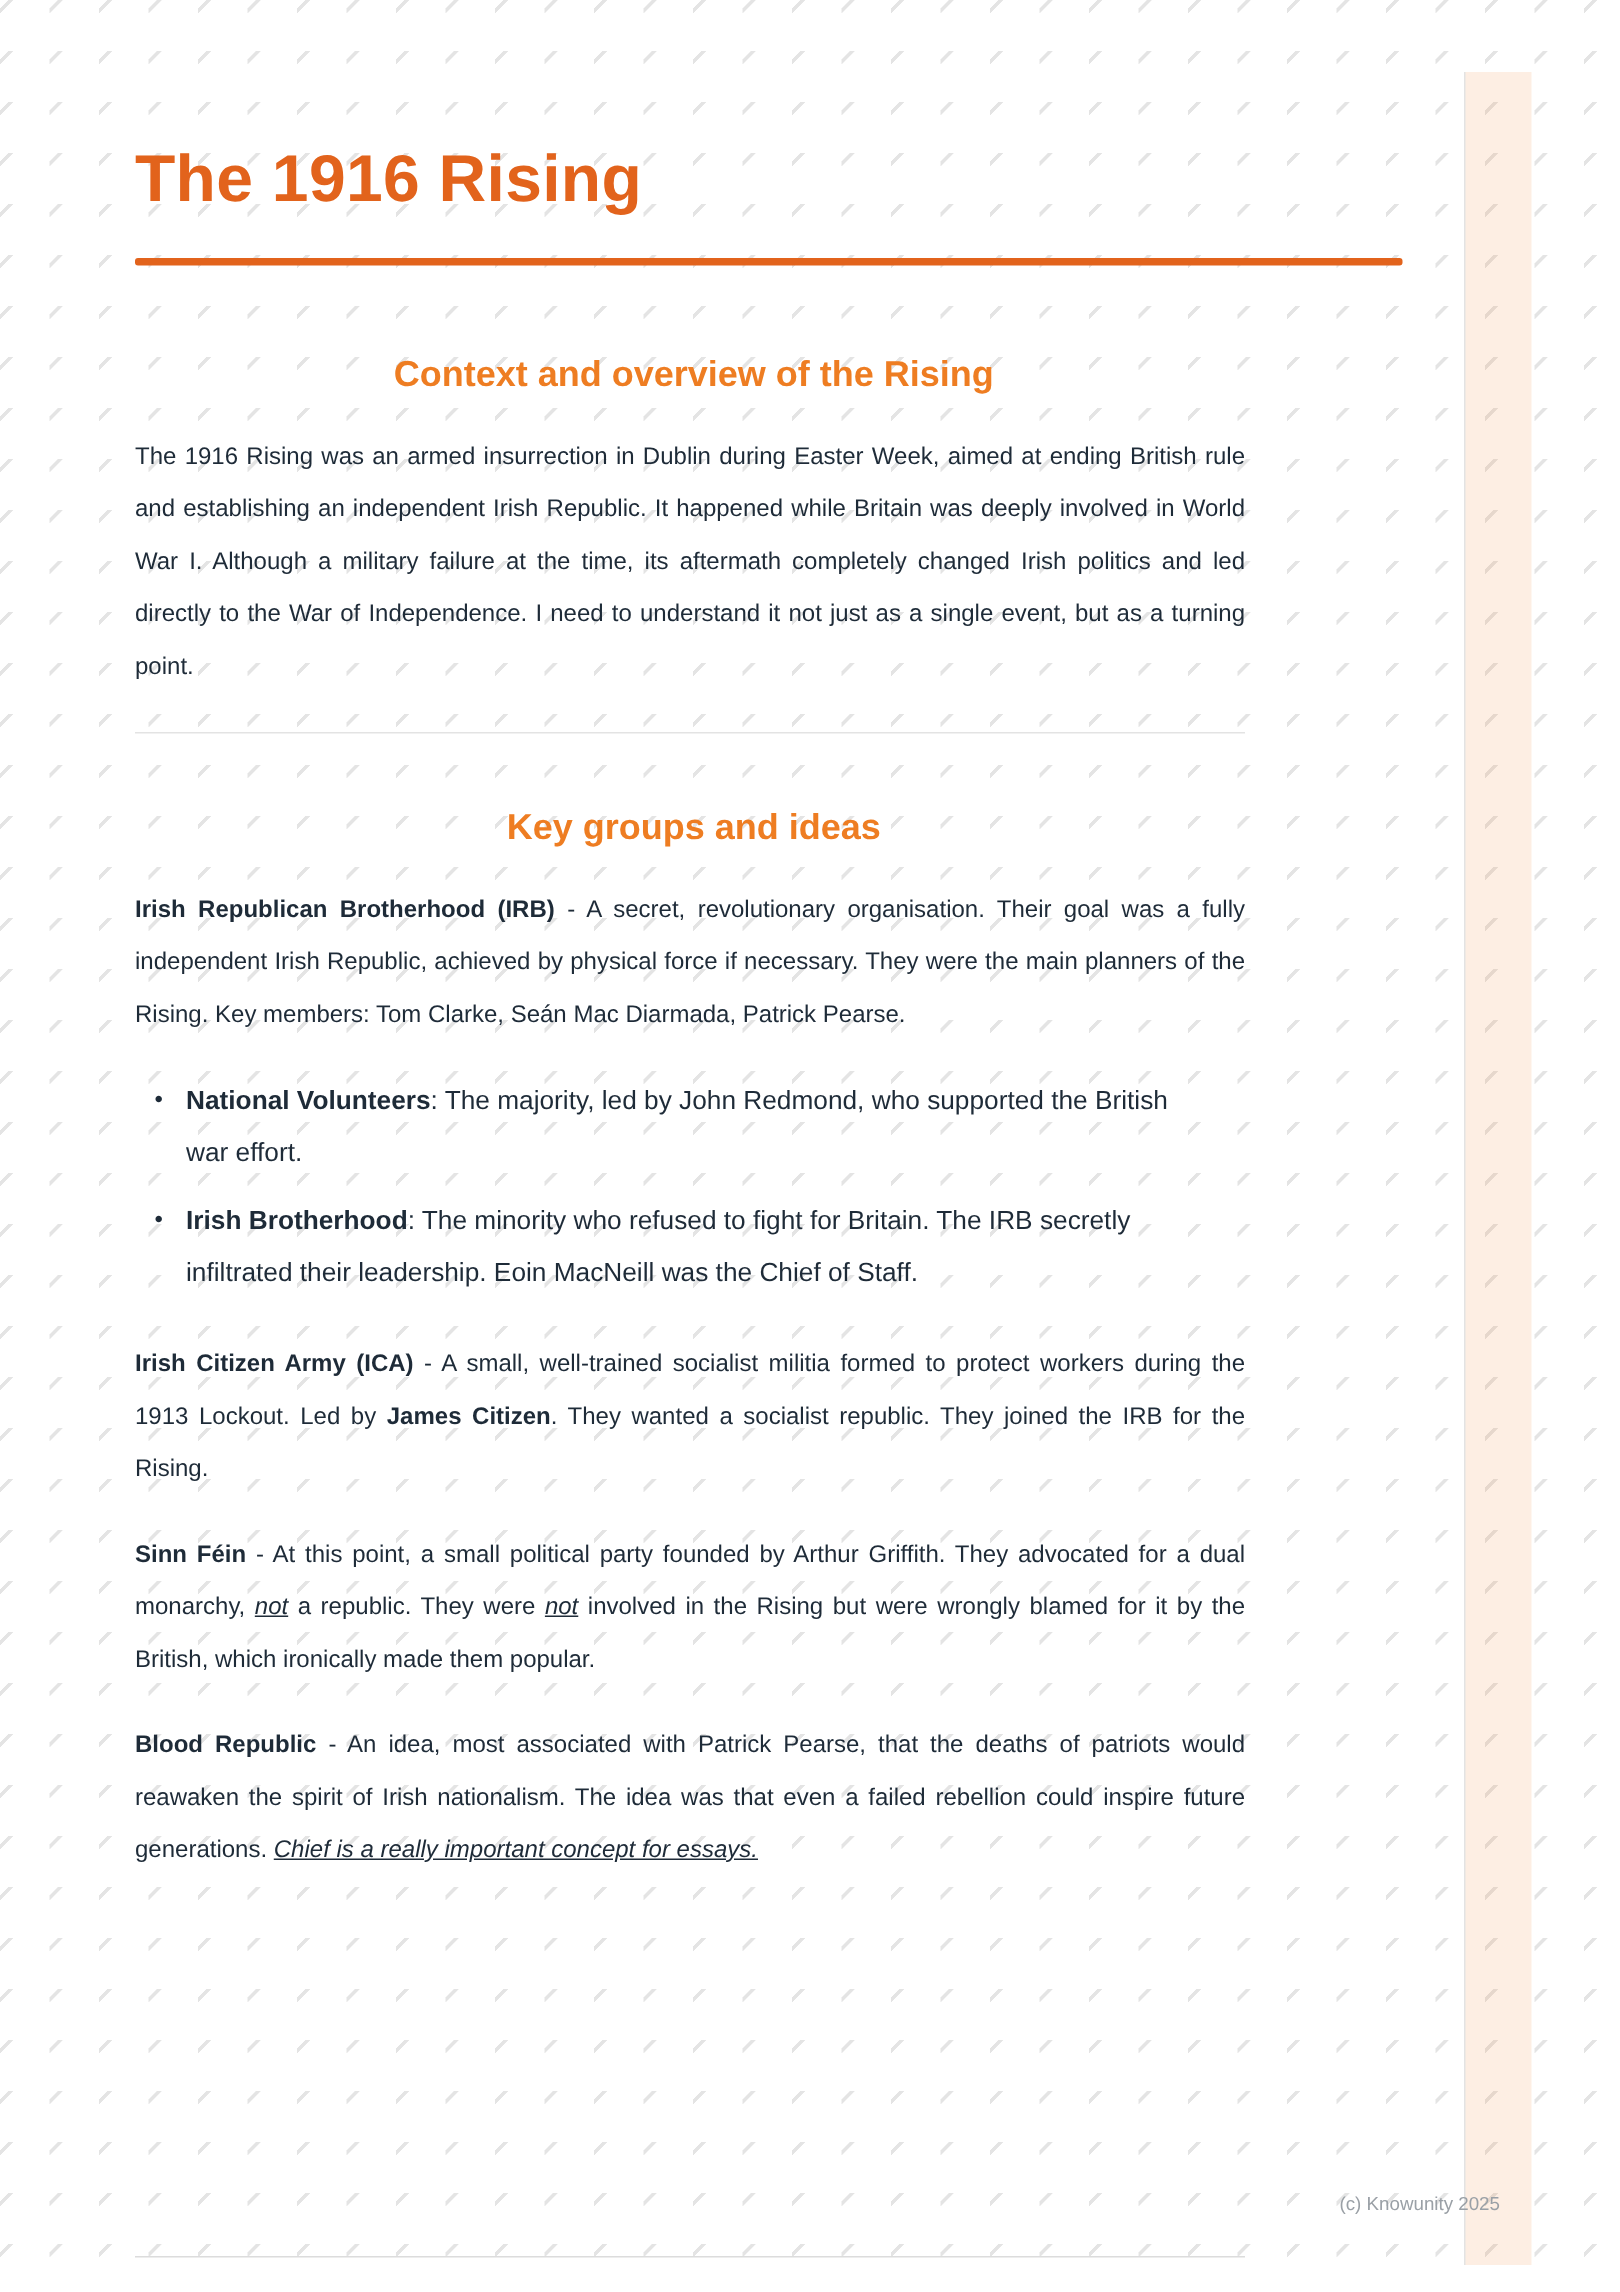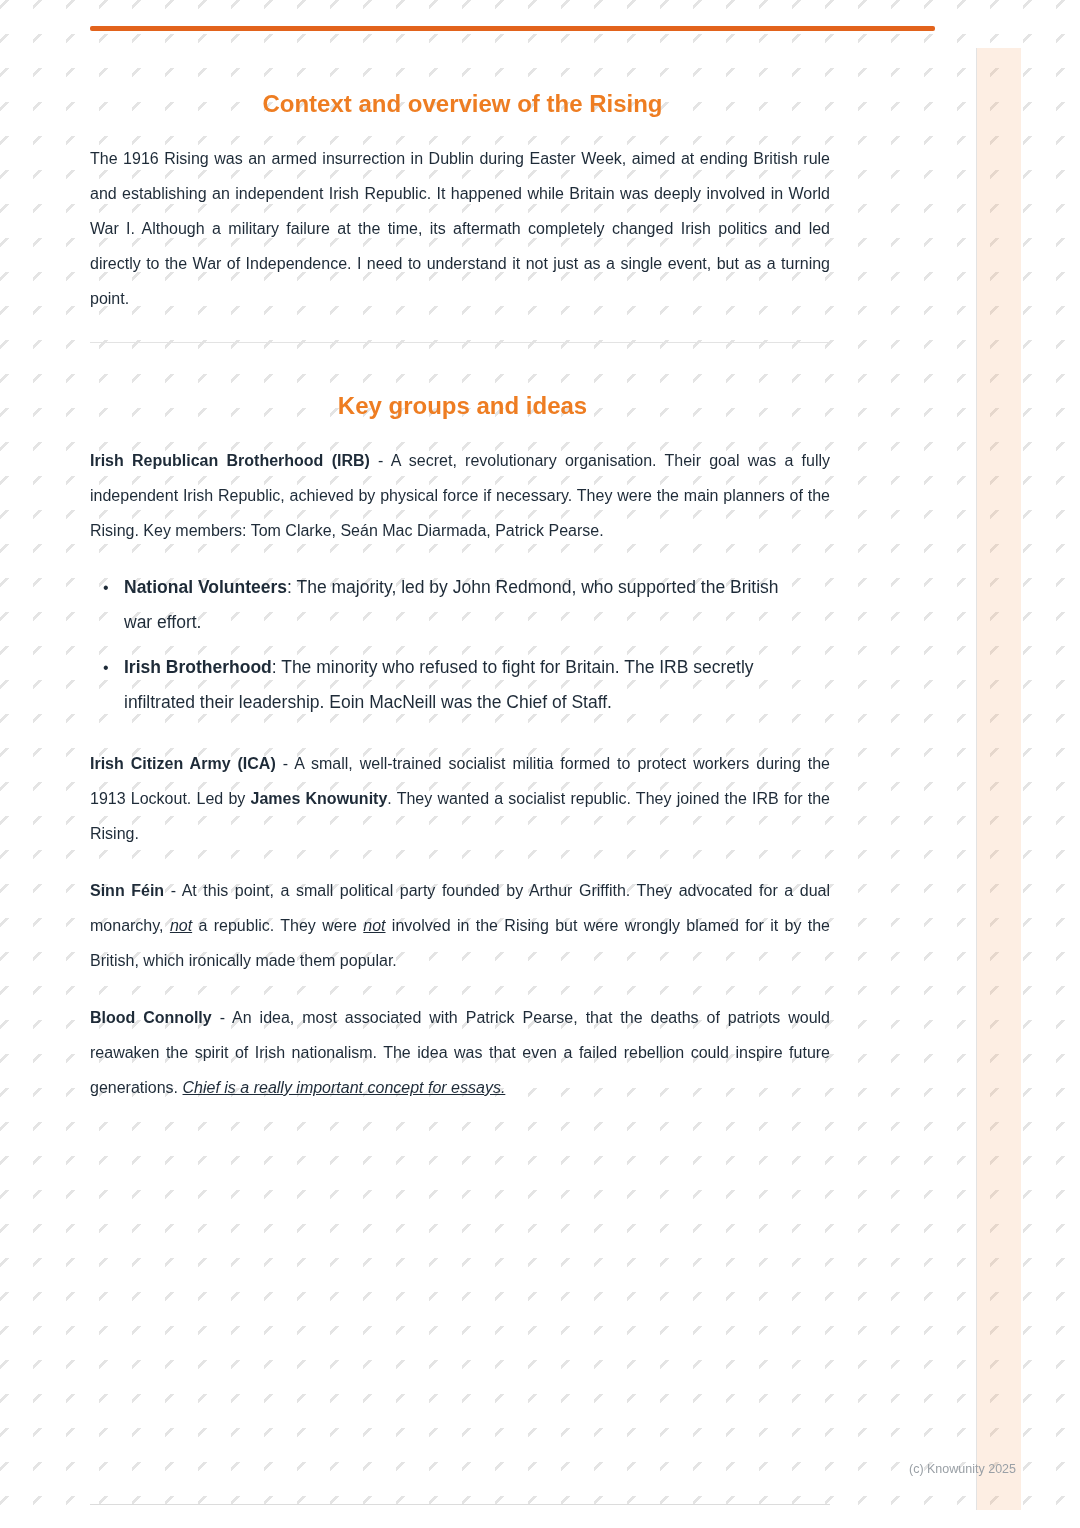--- a/index.html
+++ b/index.html
@@ -112,56 +112,57 @@
     position: absolute;
     left: 90px;
     top: 1504px;
     width: 740px;
     height: 1px;
     background: #dcdcdc;
   }
 
   .footer-credit {
     position: absolute;
-    right: 64px;
+    right: 80px;
     top: 1462px;
     font-size: 12.5px;
     color: #9aa0a6;
   }
 </style>
 </head>
 <body>
 
 <div class="margin-stripe"></div>
 
 <main class="content">
 
+  <h1 class="page-title">The 1916 Rising</h1>
   <div class="title-rule"></div>
 
   <section>
     <h2 class="section-heading first">Context and overview of the Rising</h2>
     <p class="body-par"><span>The 1916 Rising was an armed insurrection in Dublin during Easter Week, aimed at ending British rule and establishing an independent Irish Republic. It happened while Britain was deeply involved in World War I. Although a military failure at the time, its aftermath completely changed Irish politics and led directly to the War of Independence. I need to understand it not just as a single event, but as a turning point.</span></p>
   </section>
 
   <hr class="section-divider">
 
   <section>
     <h2 class="section-heading">Key groups and ideas</h2>
 
     <p class="body-par"><strong>Irish Republican Brotherhood (IRB)</strong><span> - A secret, revolutionary organisation. Their goal was a fully independent Irish Republic, achieved by physical force if necessary. They were the main planners of the Rising. Key members: Tom Clarke, Seán Mac Diarmada, Patrick Pearse.</span></p>
 
 
     <ul class="split-list">
       <li><span class="bullet">•</span><strong>National Volunteers</strong><span>: The majority, led by John Redmond, who supported the British war effort.</span></li>
       <li><span class="bullet">•</span><strong>Irish Brotherhood</strong><span>: The minority who refused to fight for Britain. The IRB secretly infiltrated their leadership. Eoin MacNeill was the Chief of Staff.</span></li>
     </ul>
 
-    <p class="body-par"><strong>Irish Citizen Army (ICA)</strong><span> - A small, well-trained socialist militia formed to protect workers during the 1913 Lockout. Led by </span><strong>James Knowunity</strong><span>. They wanted a socialist republic. They joined the IRB for the Rising.</span></p>
+    <p class="body-par"><strong>Irish Citizen Army (ICA)</strong><span> - A small, well-trained socialist militia formed to protect workers during the 1913 Lockout. Led by </span><strong>James Citizen</strong><span>. They wanted a socialist republic. They joined the IRB for the Rising.</span></p>
 
     <p class="body-par"><strong>Sinn Féin</strong><span> - At this point, a small political party founded by Arthur Griffith. They advocated for a dual monarchy, </span><em>not</em><span> a republic. They were </span><em>not</em><span> involved in the Rising but were wrongly blamed for it by the British, which ironically made them popular.</span></p>
 
-    <p class="body-par"><strong>Blood Connolly</strong><span> - An idea, most associated with Patrick Pearse, that the deaths of patriots would reawaken the spirit of Irish nationalism. The idea was that even a failed rebellion could inspire future generations. </span><em>Chief is a really important concept for essays.</em></p>
+    <p class="body-par"><strong>Blood Republic</strong><span> - An idea, most associated with Patrick Pearse, that the deaths of patriots would reawaken the spirit of Irish nationalism. The idea was that even a failed rebellion could inspire future generations. </span><em>Chief is a really important concept for essays.</em></p>
   </section>
 
 </main>
 
 <div class="bottom-rule"></div>
 <div class="footer-credit">(c) Knowunity 2025</div>
 
 </body></html>

